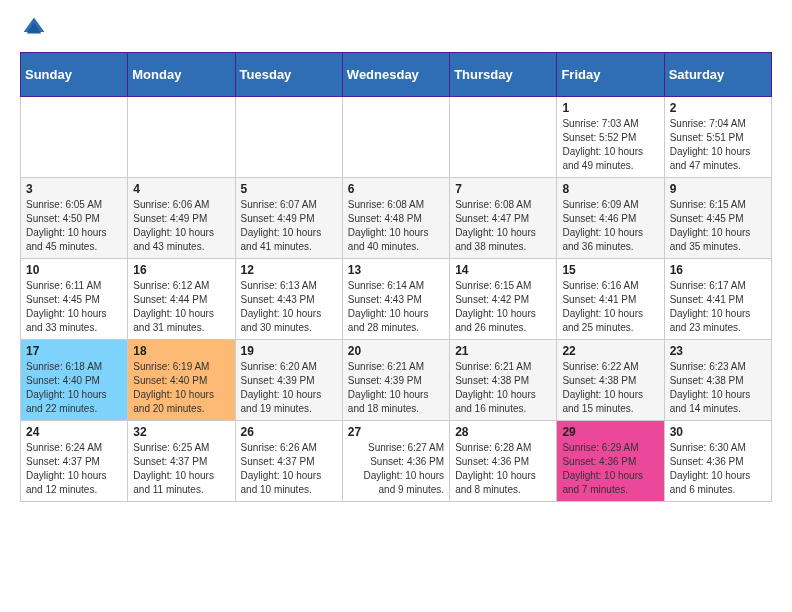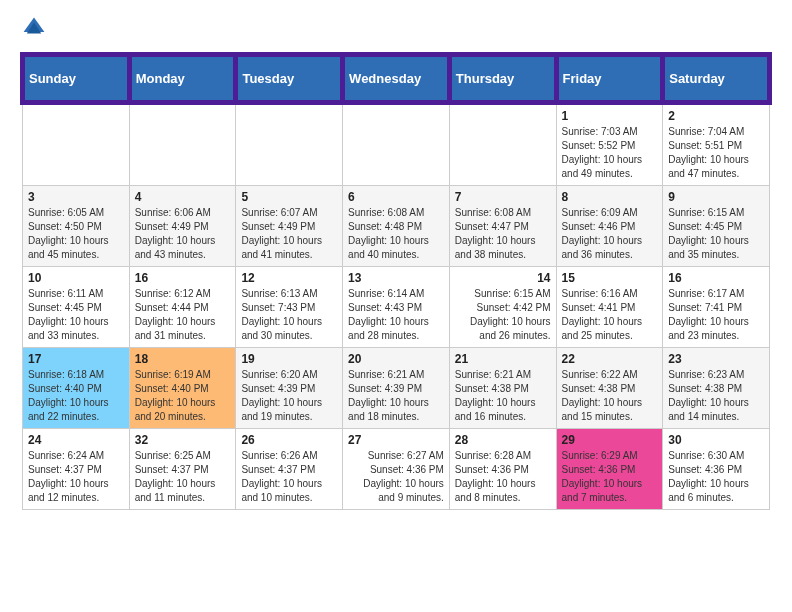--- a/index.html
+++ b/index.html
@@ -51,21 +51,21 @@
       border-collapse: collapse;
       border: 1px solid #ccc;
     }
     .calendar th {
       background-color: #2f6db5;
       color: #fff;
       font-size: 13px;
       font-weight: bold;
       padding: 14px 4px;
       text-align: left;
-      border: 5px solid #4c1d95;
+      border: 1px solid #4c1d95;
     }
     .calendar td {
       width: calc(100% / 7);
       vertical-align: top;
       padding: 4px 5px;
       border: 1px solid #ccc;
       font-size: 10.5px;
       color: #222;
       background: #fff;
       height: 80px;
@@ -205,45 +205,45 @@
         </td>
         <td style="background: rgb(255, 255, 255);">
           <span class="day-number">16</span>
           <div class="day-info" style="white-space: pre-line;">Sunrise: 6:12 AM
 Sunset: 4:44 PM
 Daylight: 10 hours and 31 minutes.</div>
         </td>
         <td style="background: rgb(255, 255, 255);">
           <span class="day-number">12</span>
           <div class="day-info" style="white-space: pre-line;">Sunrise: 6:13 AM
-Sunset: 7:43 PM
+Sunset: 4:43 PM
 Daylight: 10 hours and 30 minutes.</div>
         </td>
         <td style="background: rgb(255, 255, 255);">
           <span class="day-number">13</span>
           <div class="day-info" style="white-space: pre-line;">Sunrise: 6:14 AM
 Sunset: 4:43 PM
 Daylight: 10 hours and 28 minutes.</div>
         </td>
-        <td style="background: rgb(255, 255, 255); text-align: right;">
+        <td style="background: rgb(255, 255, 255);">
           <span class="day-number">14</span>
           <div class="day-info" style="white-space: pre-line;">Sunrise: 6:15 AM
 Sunset: 4:42 PM
 Daylight: 10 hours and 26 minutes.</div>
         </td>
         <td style="background: rgb(255, 255, 255);">
           <span class="day-number">15</span>
           <div class="day-info" style="white-space: pre-line;">Sunrise: 6:16 AM
 Sunset: 4:41 PM
 Daylight: 10 hours and 25 minutes.</div>
         </td>
         <td style="background: rgb(255, 255, 255);">
           <span class="day-number">16</span>
           <div class="day-info" style="white-space: pre-line;">Sunrise: 6:17 AM
-Sunset: 7:41 PM
+Sunset: 4:41 PM
 Daylight: 10 hours and 23 minutes.</div>
         </td>
       </tr>
       <tr>
         <td style="background: #7dd3fc; margin-left: 15px;">
           <span class="day-number">17</span>
           <div class="day-info" style="white-space: pre-line;">Sunrise: 6:18 AM
 Sunset: 4:40 PM
 Daylight: 10 hours and 22 minutes.</div>
         </td>

